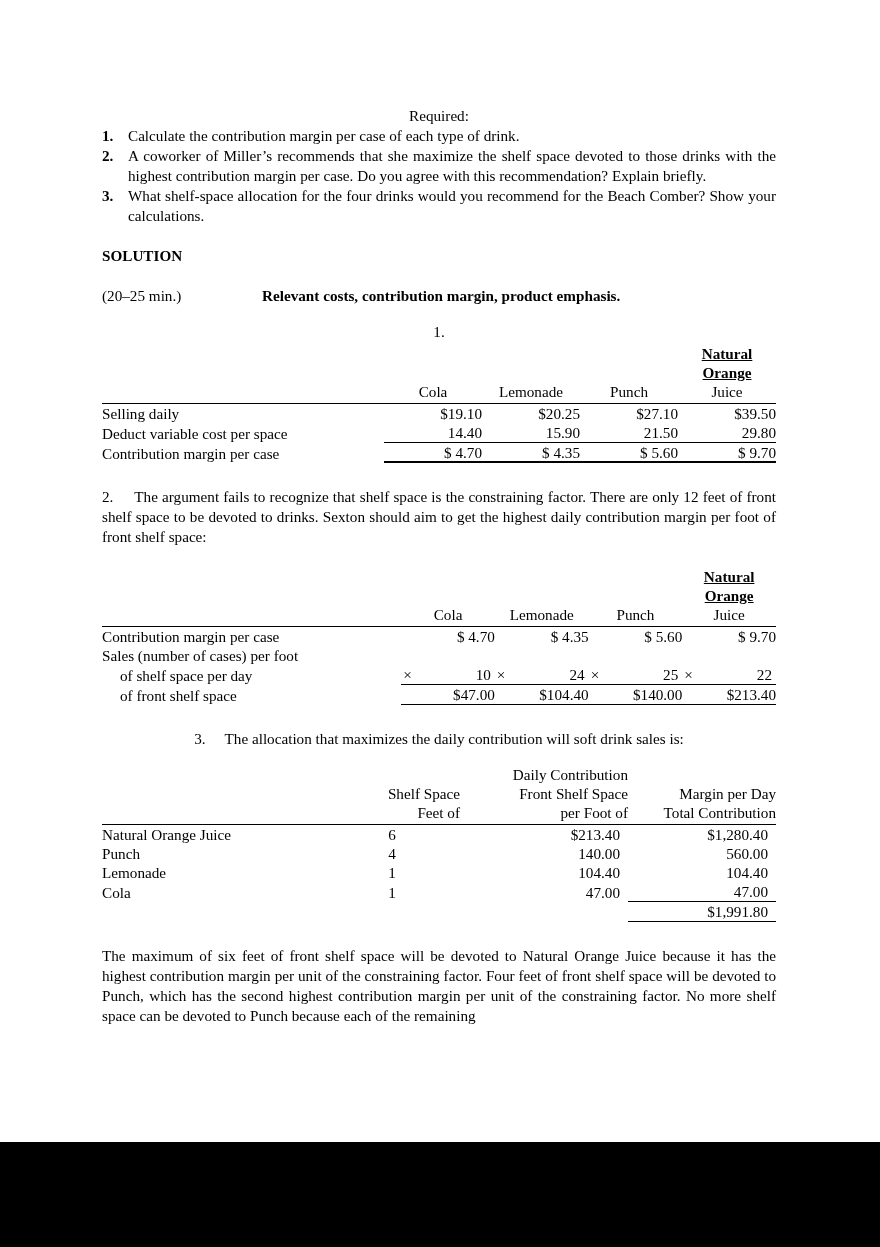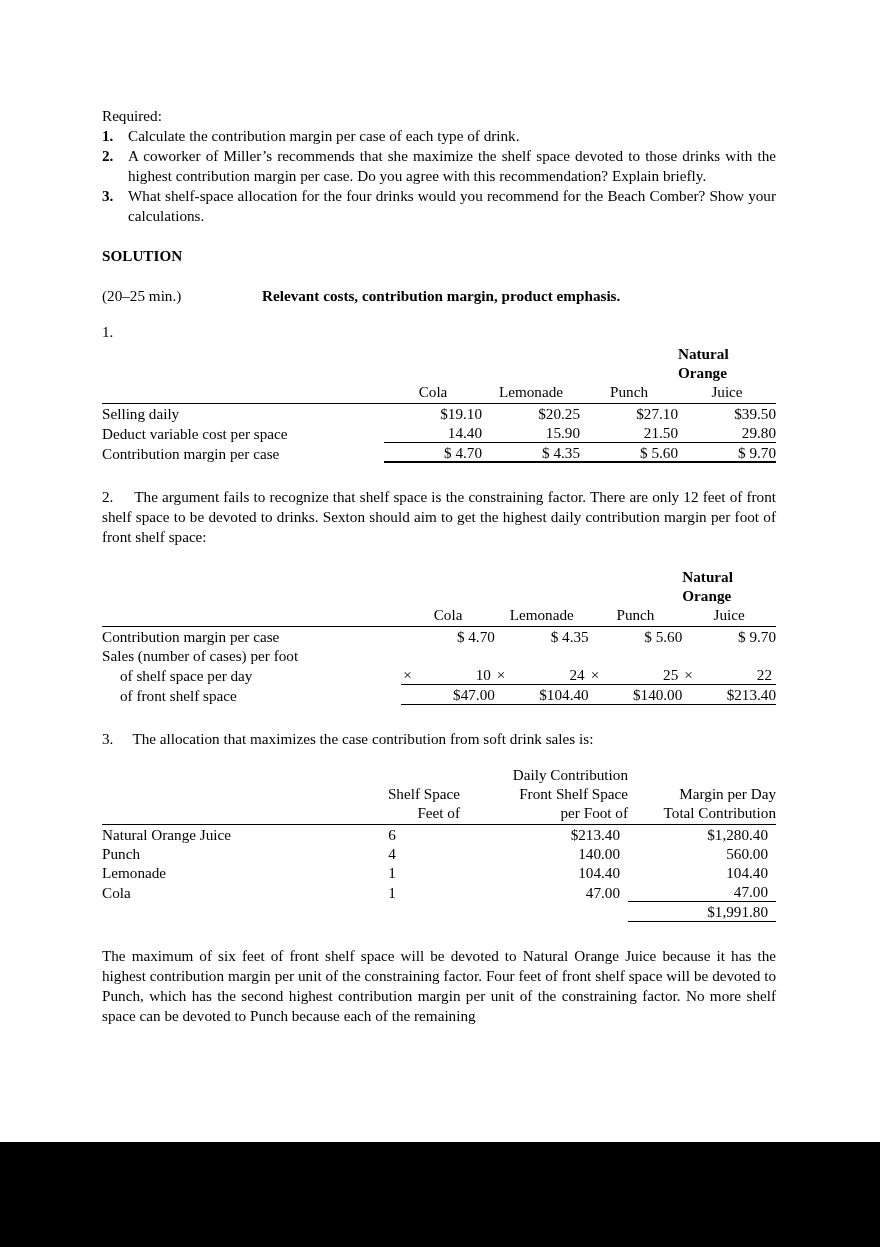--- a/index.html
+++ b/index.html
@@ -39,21 +39,21 @@
     background: #000000;
   }
 
   
   .para {
     font-size: 15.2px;
     line-height: 20px;
     margin: 0;
     text-align: justify;
   }
-  .plain { text-align: left; }
+  .plain { text-align: center; }
 
   
   .numlist {
     margin: 0;
     padding: 0;
     list-style: none;
   }
   .numlist li {
     position: relative;
     padding-left: 26px;
@@ -102,21 +102,21 @@
   .hdr-rule td { border-bottom: 1.4px solid #000; height: 2px; }
 
   
   .u1 { border-bottom: 1.1px solid #000; }
   
   .u2 {
     border-bottom: 1.1px solid #000;
     box-shadow: inset 0 -4px 0 -2.9px #000;
   }
 
-  .stack { font-weight: bold; line-height: 19px; }
+  .stack { text-align: center; font-weight: bold; line-height: 19px; text-decoration: underline; }
 
   
   .t1 { margin-top: 2px; }
   .t1 .c-lbl { width: 282px; }
   .t1 .c-col { width: 98px; }
 
   
   .t2 .c-lbl { width: 300px; }
   .t2 .c-col { width: 94px; }
   .t2 .mx { display: flex; justify-content: space-between; padding: 0 4px 0 2px; }
@@ -292,21 +292,21 @@
           <td class="num u1">$47.00</td>
           <td class="num u1">$104.40</td>
           <td class="num u1">$140.00</td>
           <td class="num u1">$213.40</td>
         </tr>
       </tbody>
         </table>
 
       <div class="spacer-24"></div>
 
-      <div class="para plain"><span>3.</span>&nbsp;&nbsp;&nbsp;&nbsp;&nbsp;<span>The allocation that maximizes the case contribution from soft drink sales is:</span></div>
+      <div class="para plain"><span>3.</span>&nbsp;&nbsp;&nbsp;&nbsp;&nbsp;<span>The allocation that maximizes the daily contribution will soft drink sales is:</span></div>
 
       <div class="spacer-16"></div>
 
       <table class="fin t3">
         <tbody>
             <tr>
           <td class="c-lbl"></td>
           <td class="c-feet"></td>
           <td class="c-daily hd">Daily Contribution</td>
           <td class="c-total"></td>

